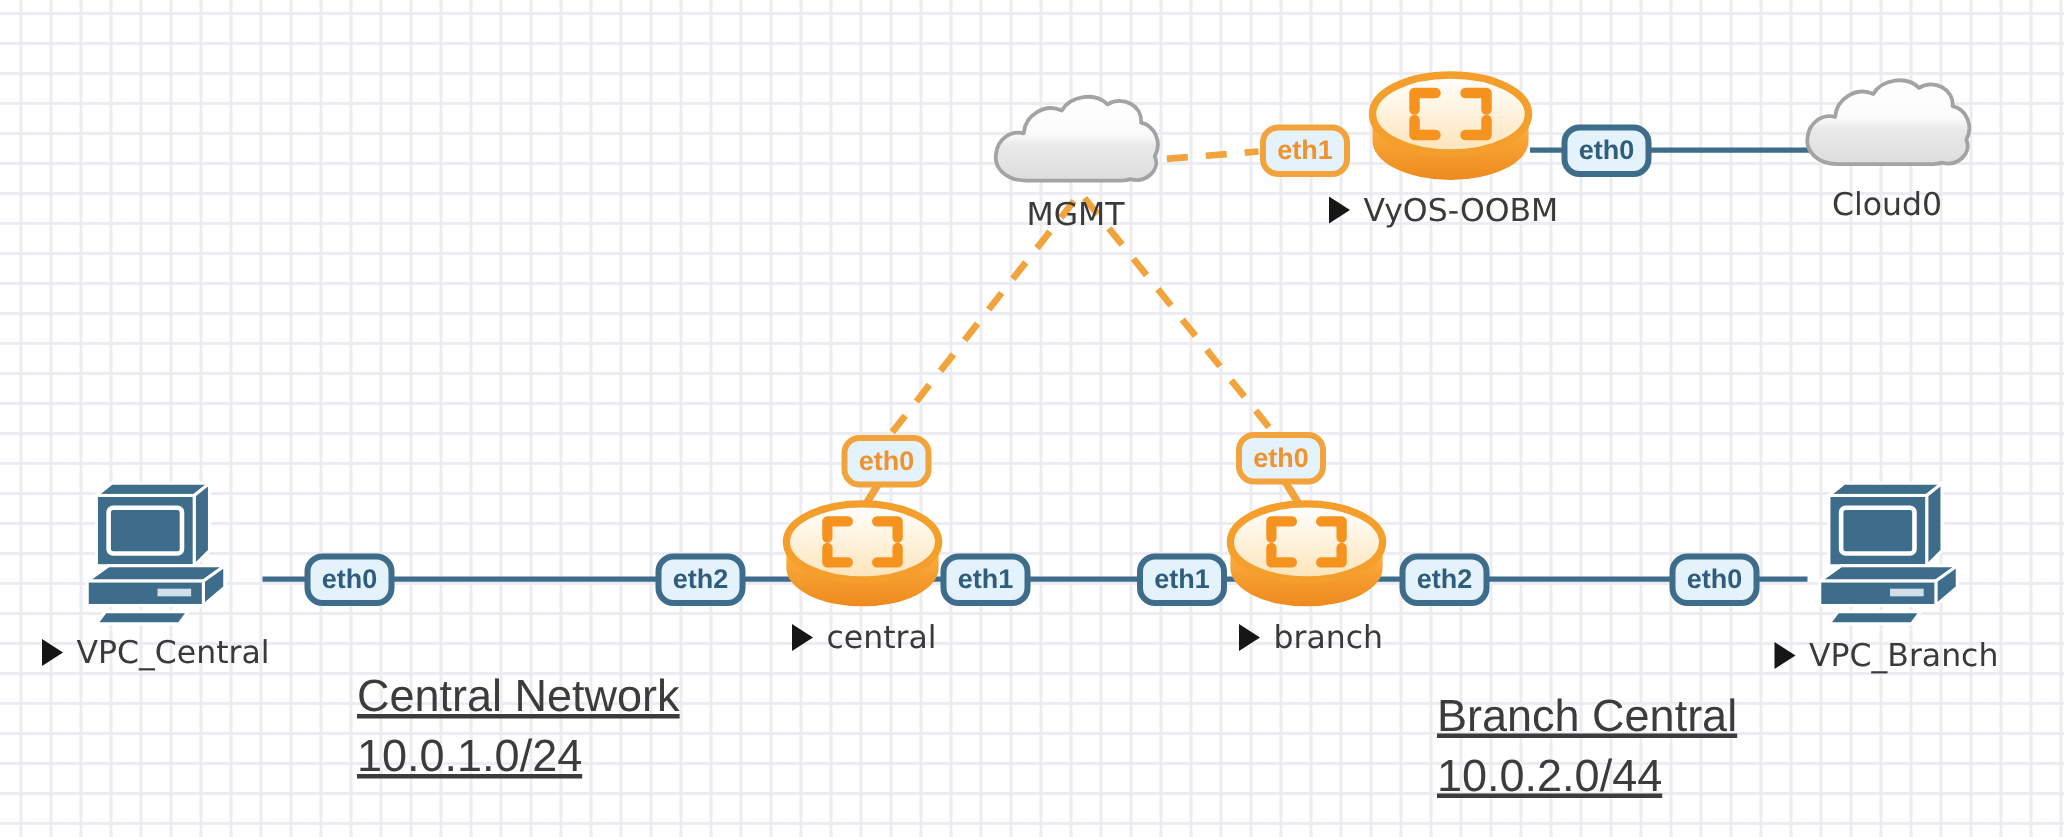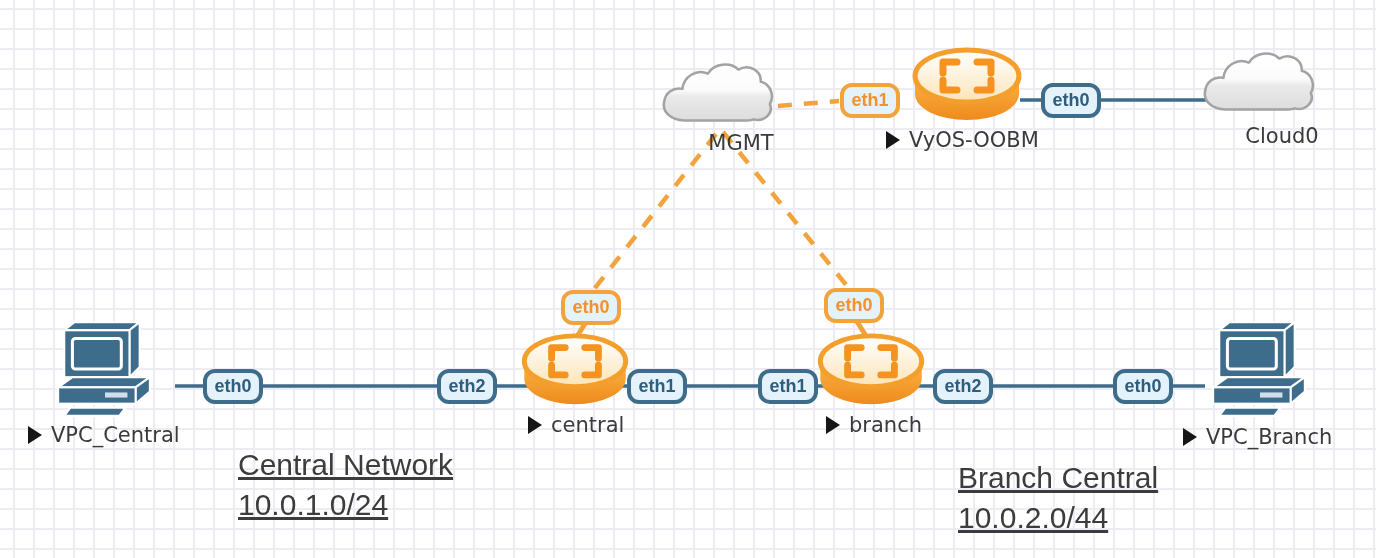--- a/index.html
+++ b/index.html
@@ -19,21 +19,21 @@
     position:absolute;z-index:3;width:60px;height:35px;box-sizing:border-box;
     border-radius:12px;background:#e4f2fc;display:flex;align-items:center;justify-content:center;
     font:bold 18px "Liberation Sans",sans-serif;letter-spacing:0;
   }
   .badge.blue{border:4px solid #3e6d8c;color:#2f5d7c;}
   .badge.orange{border:4px solid #f2a33c;color:#f0922e;}
   .nlabel{
     position:absolute;z-index:4;display:flex;align-items:center;gap:9px;
     font:21px "DejaVu Sans",sans-serif;color:#3a3a3a;white-space:nowrap;justify-content:flex-end;
   }
-  .nlabel.centered{justify-content:center;padding-left:24px;}
+  .nlabel.centered{justify-content:center;}
   .tri{
     width:0;height:0;display:inline-block;
     border-left:14px solid #161616;border-top:9px solid transparent;border-bottom:9px solid transparent;
   }
   .note{
     position:absolute;z-index:2;font:30px "Liberation Sans",sans-serif;
     color:#3c3c3c;line-height:40px;white-space:nowrap;text-decoration:underline;
   }
 </style>
 </head>

